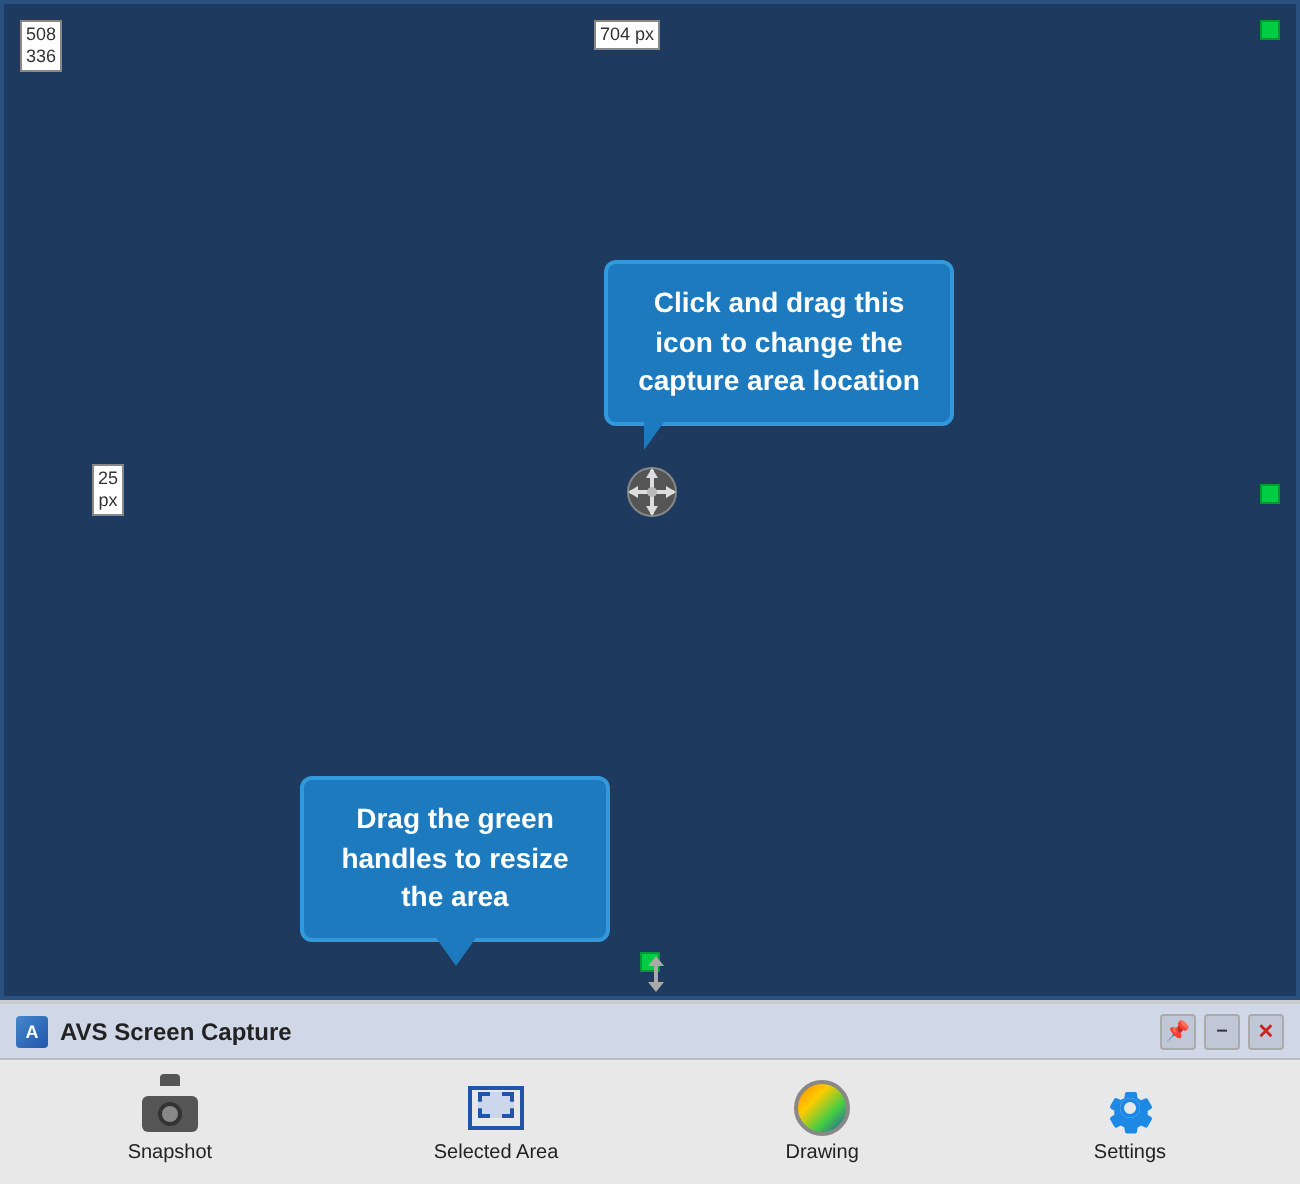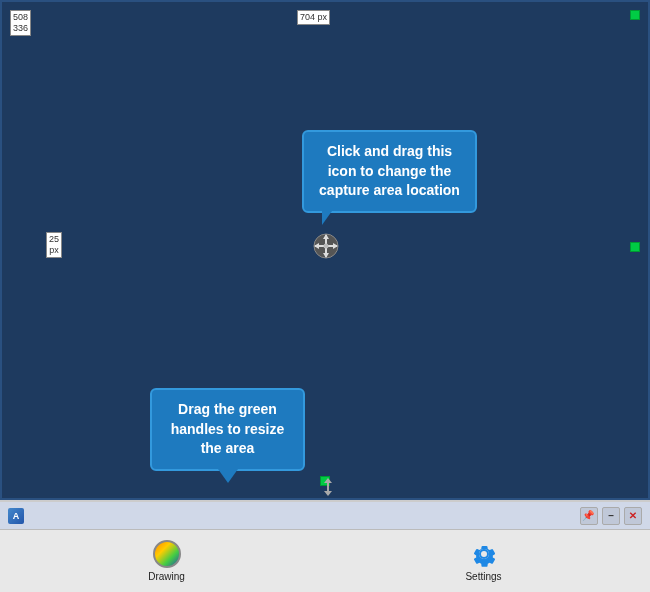--- a/index.html
+++ b/index.html
@@ -402,38 +402,58 @@
       <rect x="6" y="5" width="2" height="8" fill="#aaa"></rect>
       <polygon points="7,18 3,13 11,13" fill="#aaa"></polygon>
     </svg>
   </div>
 </div>
 
 <div id="taskbar">
 
   <div id="taskbar-title">
     <div class="app-icon">A</div>
+    <span>AVS Screen Capture</span>
     <div id="title-controls">
       <div class="title-btn">
         <span>📌</span>
       </div>
       <div class="title-btn">
         <span>–</span>
       </div>
       <div class="title-btn close-btn">
         <span>✕</span>
       </div>
     </div>
   </div>
 
   <div id="toolbar">
 
 
-
-
+    <div class="toolbar-item">
+      <div class="icon-container">
+        <div class="snapshot-icon">
+          <div class="camera-bump"></div>
+          <div class="camera-body">
+            <div class="camera-lens"></div>
+          </div>
+        </div>
+      </div>
+      <span class="item-label">Snapshot</span>
+    </div>
+
+
+    <div class="toolbar-item">
+      <div class="icon-container">
+        <div class="selected-area-icon">
+          <div class="selected-area-inner"></div>
+        </div>
+      </div>
+      <span class="item-label">Selected Area</span>
+    </div>
 
 
     <div class="toolbar-item">
       <div class="icon-container">
         <div class="drawing-icon"></div>
       </div>
       <span class="item-label">Drawing</span>
     </div>
 
     <div class="toolbar-item">

